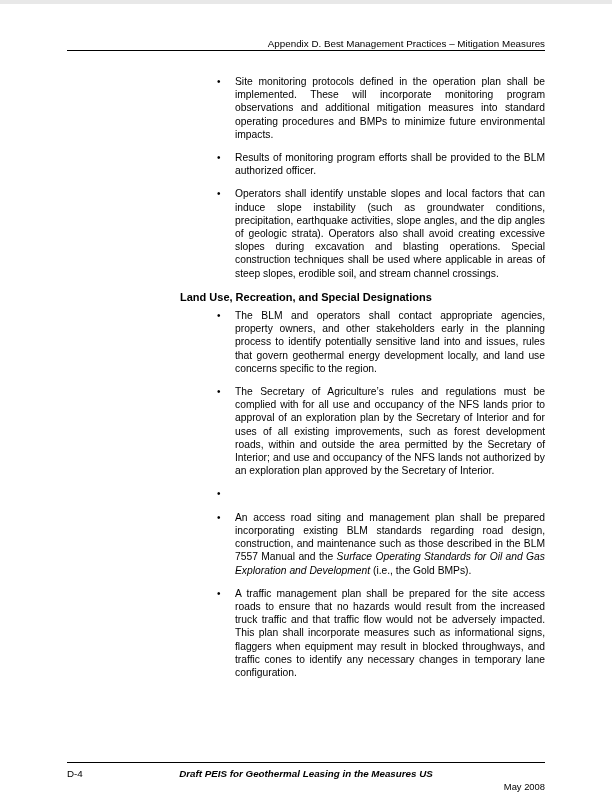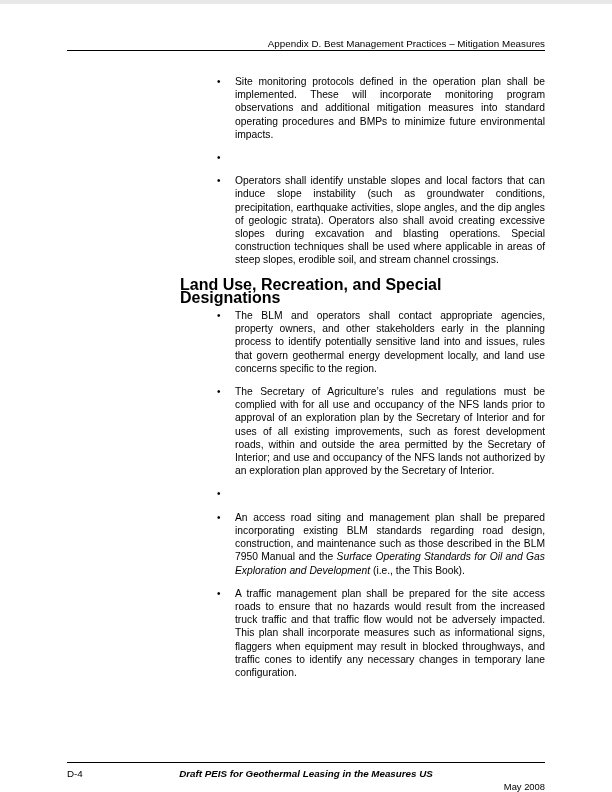--- a/index.html
+++ b/index.html
@@ -35,21 +35,21 @@
     background: #000000;
   }
   .page-body {
     position: absolute;
     top: 71px;
     left: 180px;
     width: 365px;
   }
   .section-heading {
     font-weight: bold;
-    font-size: 16px;
+    font-size: 11px;
     margin: 11px 0 5px 0;
   }
   .bullet-item {
     display: flex;
     margin-bottom: 10px;
   }
   .bullet-marker {
     flex: 0 0 auto;
     width: 18px;
     margin-left: 37px;
@@ -106,40 +106,41 @@
   <div class="header-text">Appendix D. Best Management Practices – Mitigation Measures</div>
   <div class="header-rule"></div>
 
   <div class="page-body">
       <div class="bullet-item">
         <span class="bullet-marker">•</span>
         <div class="bullet-text"><span>Site monitoring protocols defined in the operation plan shall be implemented. These will incorporate monitoring program observations and additional mitigation measures into standard operating procedures and BMPs to minimize future environmental impacts.</span></div>
       </div>
       <div class="bullet-item">
         <span class="bullet-marker">•</span>
+        <div class="bullet-text"><span>Results of monitoring program efforts shall be provided to the BLM authorized officer.</span></div>
       </div>
       <div class="bullet-item">
         <span class="bullet-marker">•</span>
         <div class="bullet-text"><span>Operators shall identify unstable slopes and local factors that can induce slope instability (such as groundwater conditions, precipitation, earthquake activities, slope angles, and the dip angles of geologic strata). Operators also shall avoid creating excessive slopes during excavation and blasting operations. Special construction techniques shall be used where applicable in areas of steep slopes, erodible soil, and stream channel crossings.</span></div>
       </div>
       <div class="section-heading">Land Use, Recreation, and Special Designations</div>
       <div class="bullet-item">
         <span class="bullet-marker">•</span>
         <div class="bullet-text"><span>The BLM and operators shall contact appropriate agencies, property owners, and other stakeholders early in the planning process to identify potentially sensitive land into and issues, rules that govern geothermal energy development locally, and land use concerns specific to the region.</span></div>
       </div>
       <div class="bullet-item">
         <span class="bullet-marker">•</span>
         <div class="bullet-text"><span>The Secretary of Agriculture’s rules and regulations must be complied with for all use and occupancy of the NFS lands prior to approval of an exploration plan by the Secretary of Interior and for uses of all existing improvements, such as forest development roads, within and outside the area permitted by the Secretary of Interior; and use and occupancy of the NFS lands not authorized by an exploration plan approved by the Secretary of Interior.</span></div>
       </div>
       <div class="bullet-item">
         <span class="bullet-marker">•</span>
       </div>
       <div class="bullet-item">
         <span class="bullet-marker">•</span>
-        <div class="bullet-text"><span>An access road siting and management plan shall be prepared incorporating existing BLM standards regarding road design, construction, and maintenance such as those described in the BLM 7950 Manual and the </span><span class="italic">Surface Operating Standards for Oil and Gas Exploration and Development</span><span> (i.e., the This Book).</span></div>
+        <div class="bullet-text"><span>An access road siting and management plan shall be prepared incorporating existing BLM standards regarding road design, construction, and maintenance such as those described in the BLM 7557 Manual and the </span><span class="italic">Surface Operating Standards for Oil and Gas Exploration and Development</span><span> (i.e., the Gold BMPs).</span></div>
       </div>
       <div class="bullet-item">
         <span class="bullet-marker">•</span>
         <div class="bullet-text"><span>A traffic management plan shall be prepared for the site access roads to ensure that no hazards would result from the increased truck traffic and that traffic flow would not be adversely impacted. This plan shall incorporate measures such as informational signs, flaggers when equipment may result in blocked throughways, and traffic cones to identify any necessary changes in temporary lane configuration.</span></div>
       </div>
     </div>
 
   <div class="footer-rule"></div>
   <div class="footer-row">
     <span class="footer-page">D-4</span>

